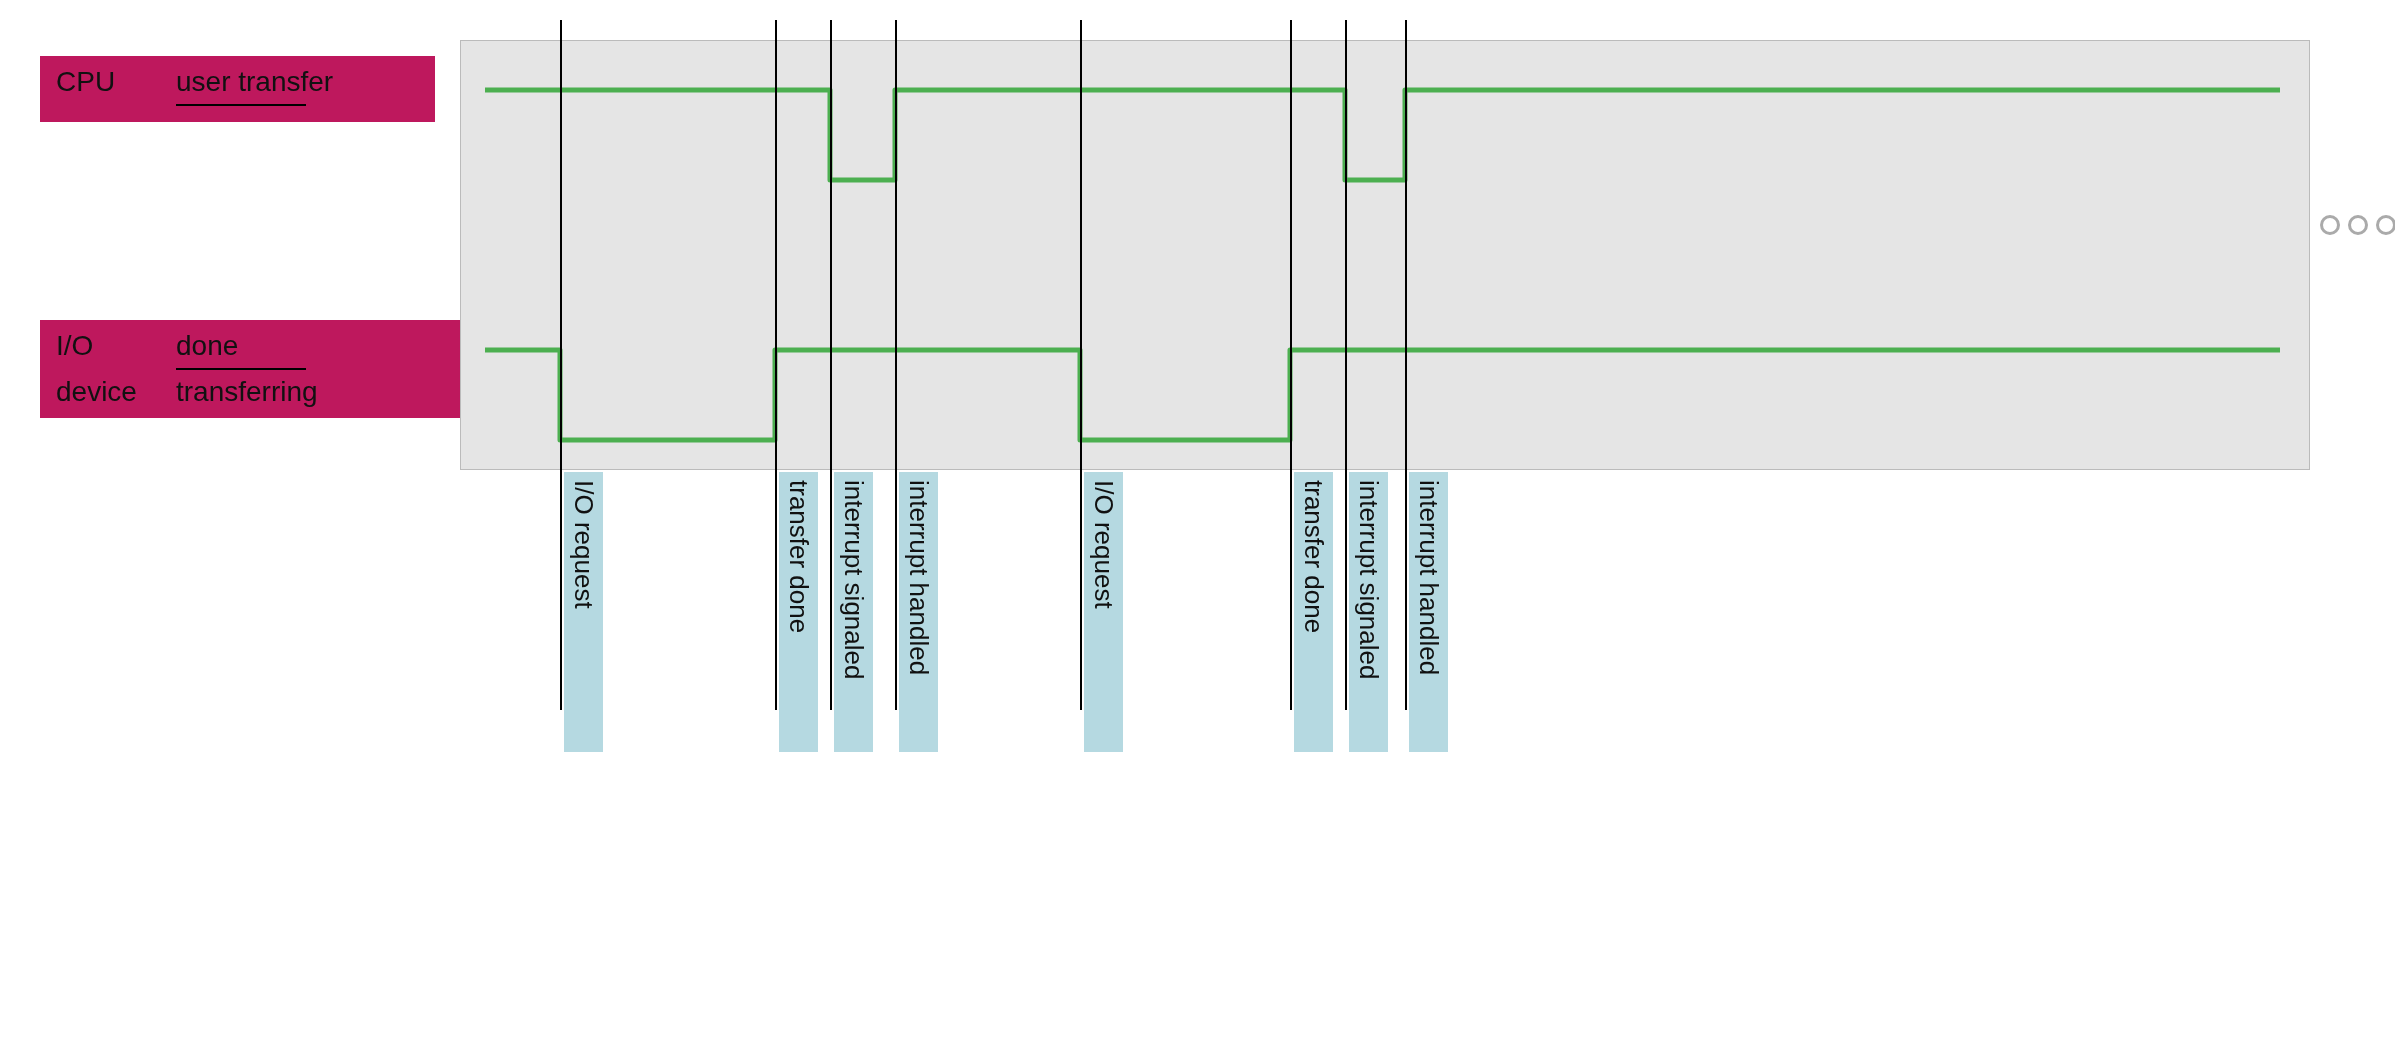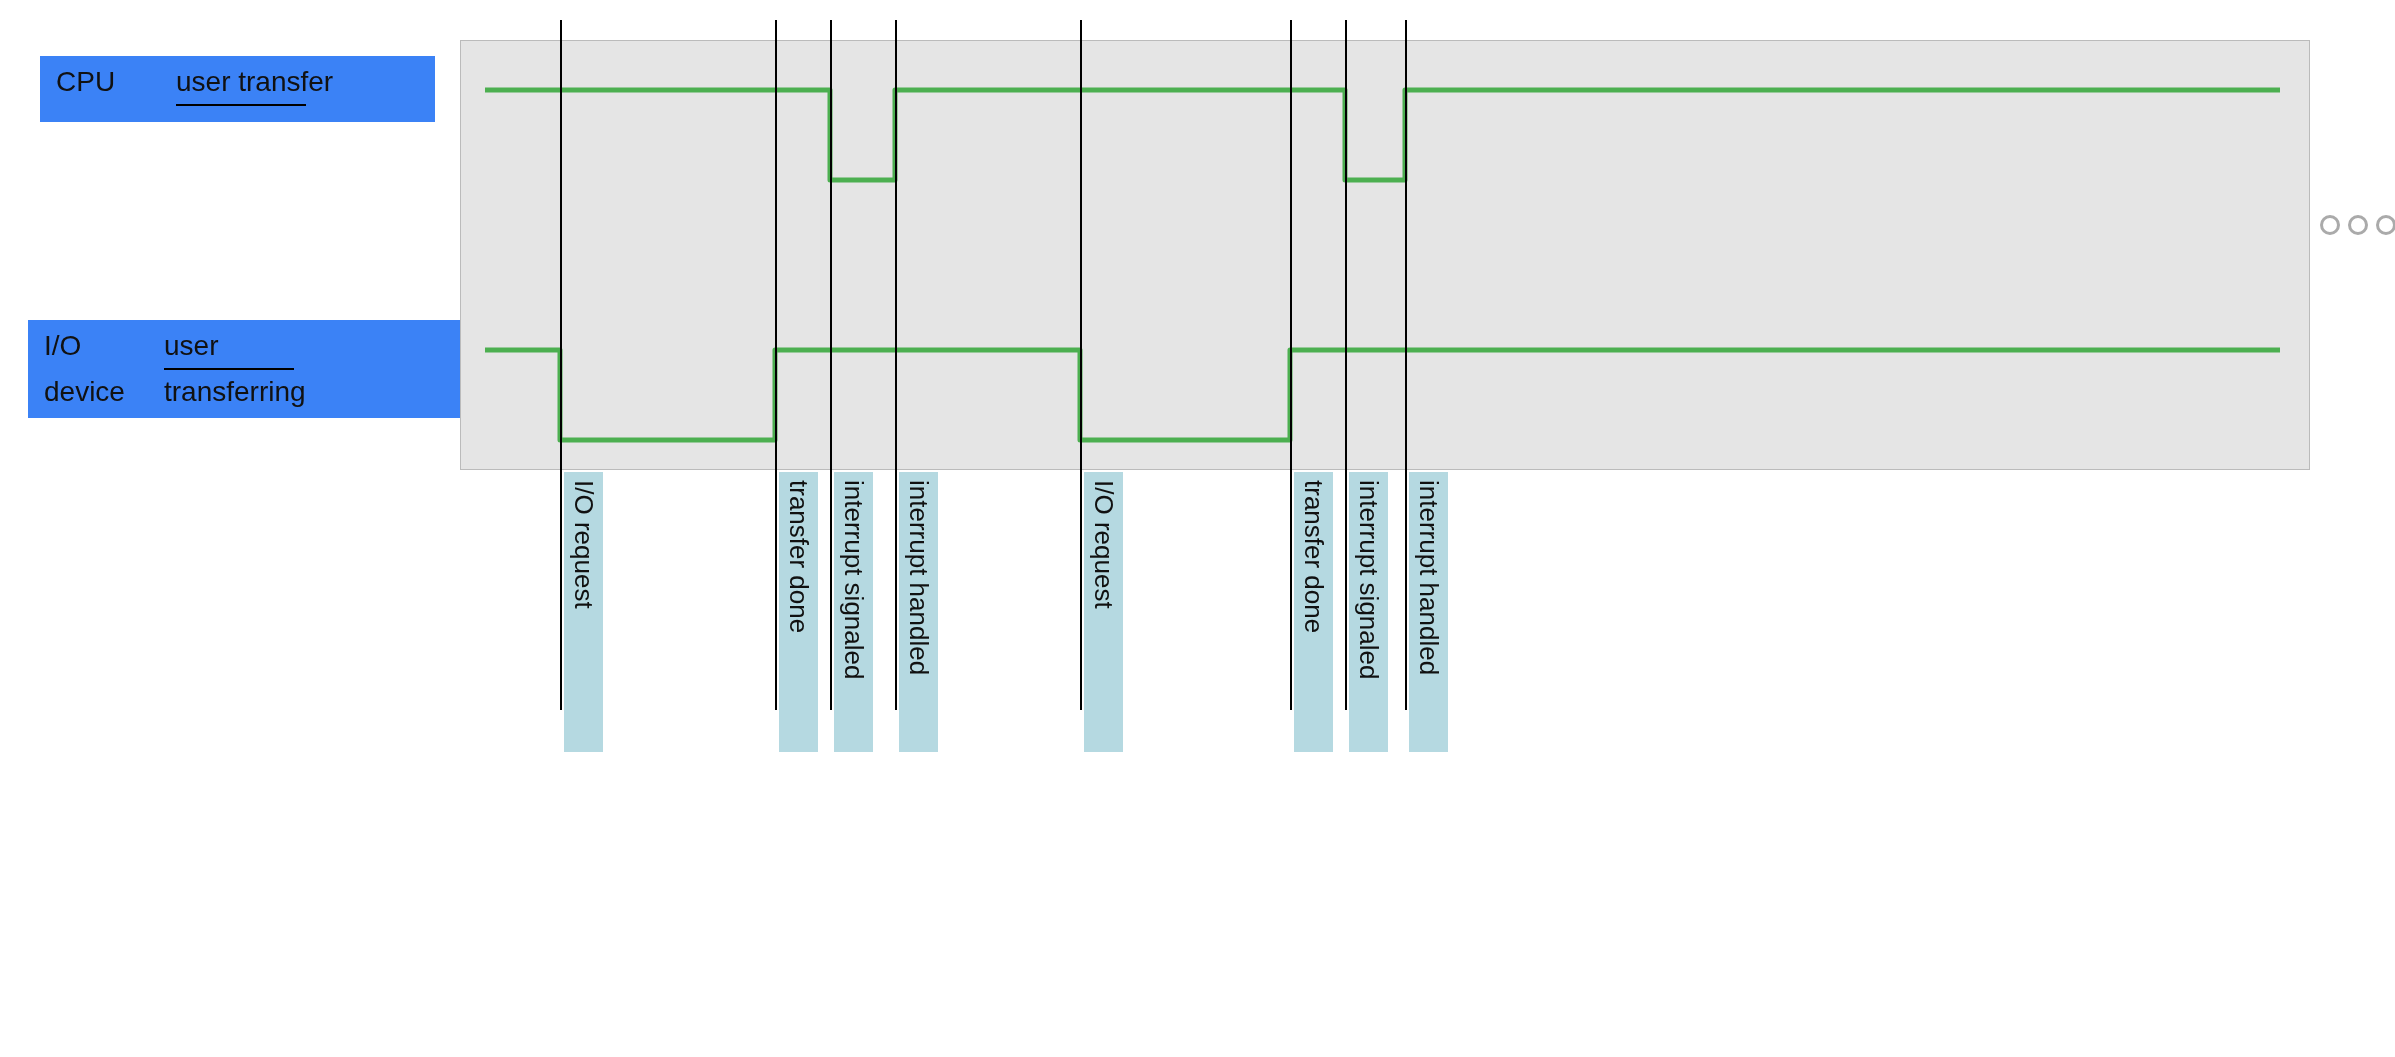--- a/index.html
+++ b/index.html
@@ -10,21 +10,21 @@
     background: #fff;
     width: 2395px;
   }
   .wrap {
     position: relative;
     width: 2355px;
     height: 1000px;
   }
   .legend {
     position: absolute;
-    background: #3b82f6;
+    background: #be185d;
     padding: 10px 16px;
     font-size: 28px;
     color: #111;
   }
   .legend .row1 { display: flex; align-items: center; }
   .legend .label-col { width: 120px; }
   .legend .state-col {}
   .legend .divider {
     width: 130px;
     border-top: 2px solid #000;
@@ -83,26 +83,26 @@
 <div class="wrap">
 
   <div class="legend" style="left:20px; top:36px; width:395px;">
     <div class="row1">
       <div class="label-col">CPU</div>
       <div class="state-col">user transfer</div>
     </div>
     <div class="divider"></div>
   </div>
 
-  <div class="legend" style="left:8px; top:300px; width:448px;">
+  <div class="legend" style="left:20px; top:300px; width:448px;">
     <div class="row1">
       <div class="label-col">
         <span>I/O</span>
       </div>
-      <div class="state-col">user</div>
+      <div class="state-col">done</div>
     </div>
     <div class="divider"></div>
     <div class="row1">
       <div class="label-col">
         <span>device</span>
       </div>
       <div class="state-col">transferring</div>
     </div>
   </div>
 

